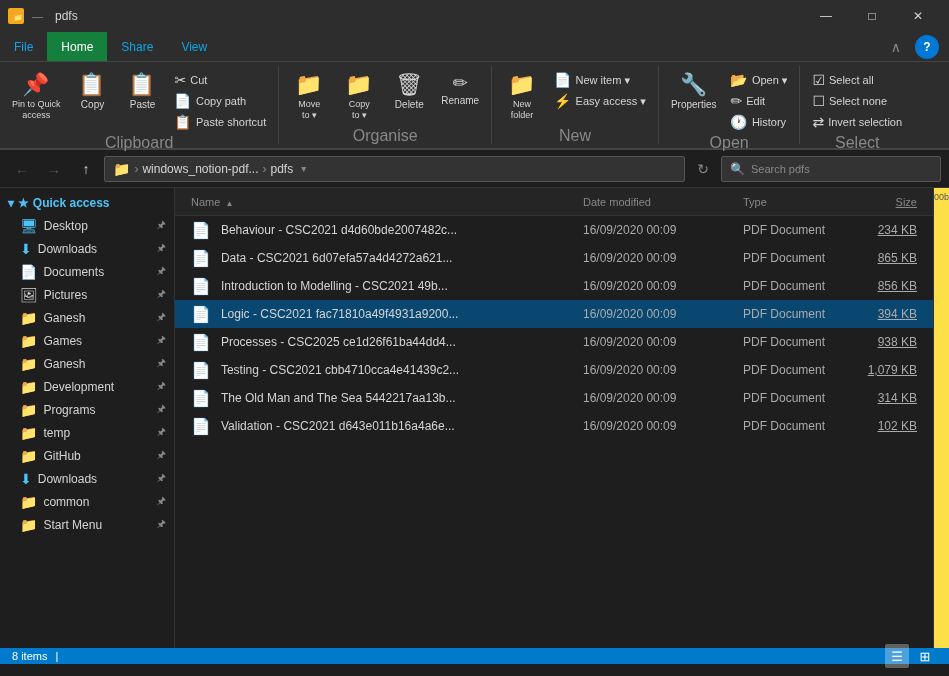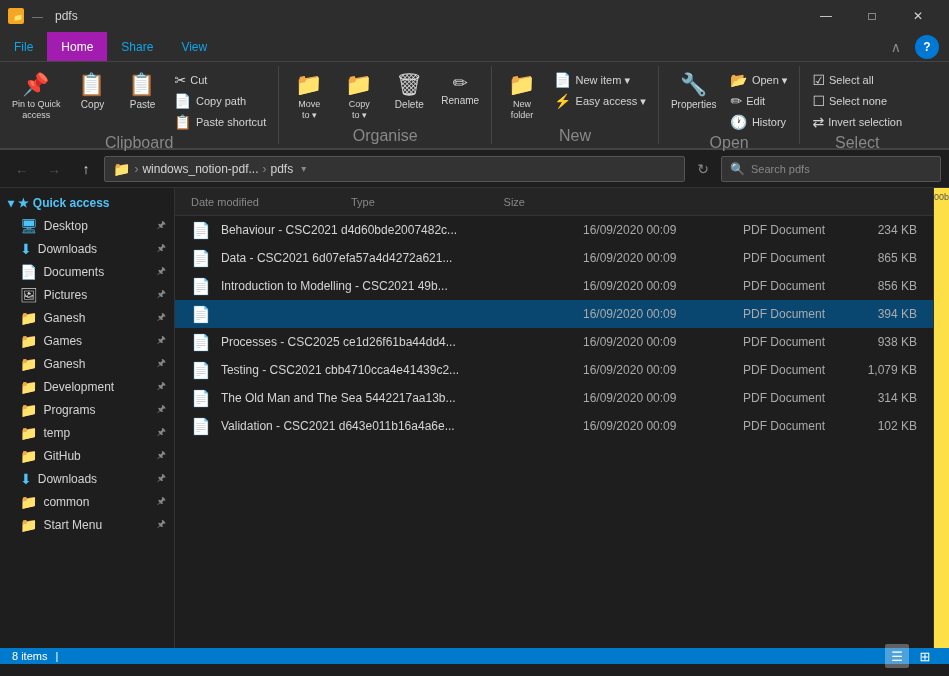--- a/index.html
+++ b/index.html
@@ -57,21 +57,21 @@
       border-bottom: 1px solid #444;
     }
     .menu-item {
       padding: 0 14px;
       display: flex; align-items: center;
       font-size: 12px;
       cursor: pointer;
       color: #0ea5e9;
     }
     .menu-item.active {
-      background: #a21caf;
+      background: #15803d;
       color: #fff;
     }
     .menu-help {
       margin-left: auto;
       display: flex; align-items: center;
       padding: 0 10px;
       gap: 8px;
     }
     .help-btn {
       width: 24px; height: 24px;
@@ -285,21 +285,21 @@
       font-size: 11px;
       color: #888;
     }
     .col-sort-indicator {
       font-size: 8px;
       margin-left: 2px;
     }
     .col-name { flex: 1; min-width: 0; padding: 0 8px; cursor: pointer; }
     .col-date { width: 160px; padding: 0 8px; cursor: pointer; }
     .col-type { width: 110px; padding: 0 8px; cursor: pointer; }
-    .col-size { width: 80px; padding: 0 8px; text-align: right; cursor: pointer; }
+    .col-size { width: 80px; padding: 0 8px; text-align: right; cursor: pointer; text-decoration: underline; }
     .file-rows {
       flex: 1;
       overflow-y: auto;
     }
     .file-rows::-webkit-scrollbar { width: 6px; }
     .file-rows::-webkit-scrollbar-track { background: #1e1e1e; }
     .file-rows::-webkit-scrollbar-thumb { background: #555; border-radius: 3px; }
     .file-row {
       display: flex;
       align-items: center;
@@ -601,20 +601,24 @@
     <div class="sidebar-item">
       <span class="folder-icon yellow">📁</span>
       <span>Start Menu</span>
       <span class="pin-icon">🖈</span>
     </div>
   </div>
 
   <div class="file-list-area">
 
     <div class="file-list-header-row">
+      <div class="col-name">
+        <span>Name</span>
+        <span class="col-sort-indicator">▲</span>
+      </div>
       <div class="col-date">Date modified</div>
       <div class="col-type">Type</div>
       <div class="col-size">Size</div>
     </div>
 
     <div class="file-rows" id="file-rows-container">
     <div class="file-row">
       <div class="col-name" style="display:flex;align-items:center;flex:1;min-width:0;">
         <span class="file-icon">📄</span>
         <span class="file-name">Behaviour - CSC2021 d4d60bde2007482c...</span>
@@ -637,20 +641,21 @@
         <span class="file-icon">📄</span>
         <span class="file-name">Introduction to Modelling - CSC2021 49b...</span>
       </div>
       <div class="col-date file-date">16/09/2020 00:09</div>
       <div class="col-type file-type">PDF Document</div>
       <div class="col-size file-size">856 KB</div>
     </div>
         <div class="file-row selected">
       <div class="col-name" style="display:flex;align-items:center;flex:1;min-width:0;">
         <span class="file-icon">📄</span>
+        <span class="file-name">Logic - CSC2021 fac71810a49f4931a9200...</span>
       </div>
       <div class="col-date file-date">16/09/2020 00:09</div>
       <div class="col-type file-type">PDF Document</div>
       <div class="col-size file-size">394 KB</div>
     </div>
         <div class="file-row">
       <div class="col-name" style="display:flex;align-items:center;flex:1;min-width:0;">
         <span class="file-icon">📄</span>
         <span class="file-name">Processes - CSC2025 ce1d26f61ba44dd4...</span>
       </div>

